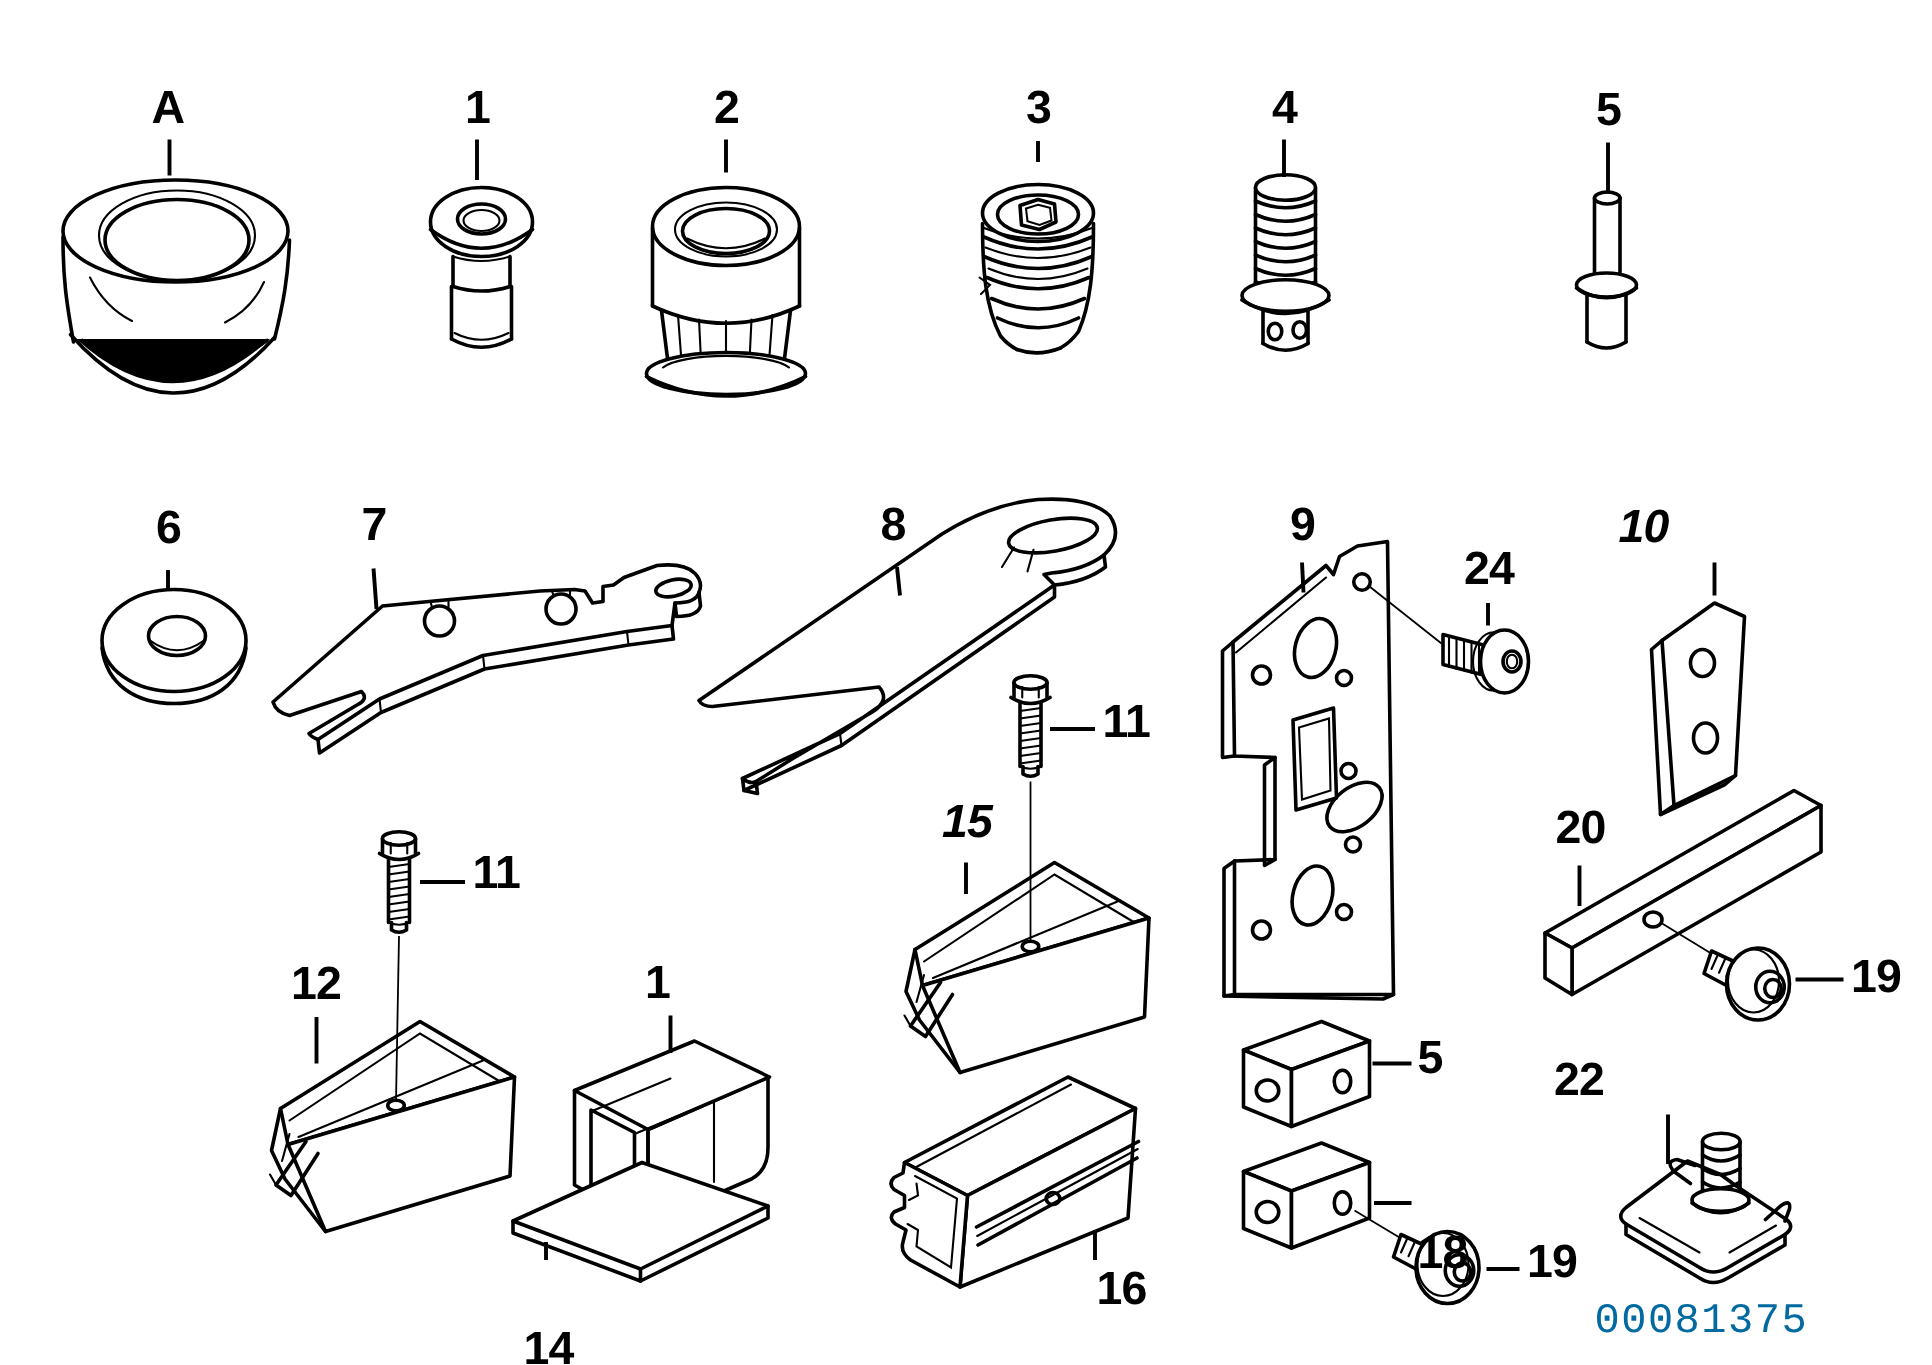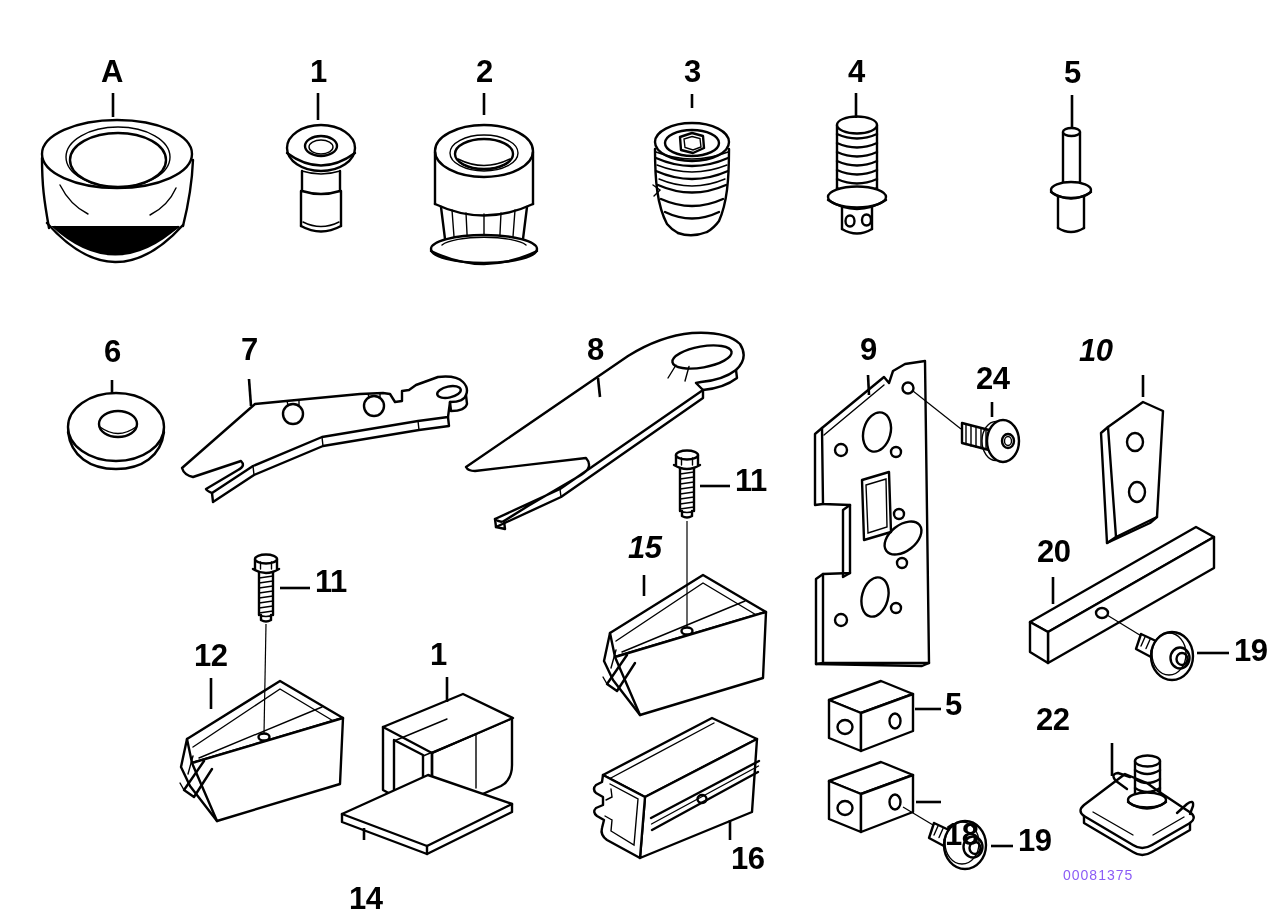--- a/index.html
+++ b/index.html
@@ -1,22 +1,22 @@
 <!DOCTYPE html>
 <html><head>
 <meta charset="utf-8">
 <style>
   html,body { margin:0; padding:0; background:#ffffff; }
   .stage { position:relative; width:1288px; height:910px; background:#ffffff; overflow:hidden;
            font-family:"Liberation Sans", sans-serif; }
   .stage svg { position:absolute; left:0; top:0; }
   .callout { position:absolute; font-family:"Liberation Sans", sans-serif; font-weight:bold;
              font-size:31px; color:#000; letter-spacing:-0.5px; line-height:1; white-space:nowrap; }
-  .watermark { position:absolute; font-family:Liberation Sans, sans-serif; font-weight:400;
-               font-size:14px; color:#8b5cf6; letter-spacing:1px; line-height:1; }
+  .watermark { position:absolute; font-family:Liberation Mono, monospace; font-weight:400;
+               font-size:28px; color:#0369a1; letter-spacing:1px; line-height:1; }
   
   .s { fill:none; stroke:#000; stroke-width:2.4; stroke-linecap:round; stroke-linejoin:round; }
   .o { fill:#fff; stroke:#000; stroke-width:2.4; stroke-linejoin:round; }
   .d { fill:none; stroke:#000; stroke-width:1.4; stroke-linecap:round; }
   .t { fill:none; stroke:#000; stroke-width:1.2; }
   .ll { fill:none; stroke:#000; stroke-width:2.6; stroke-linecap:butt; }
 </style>
 </head>
 <body>
 

